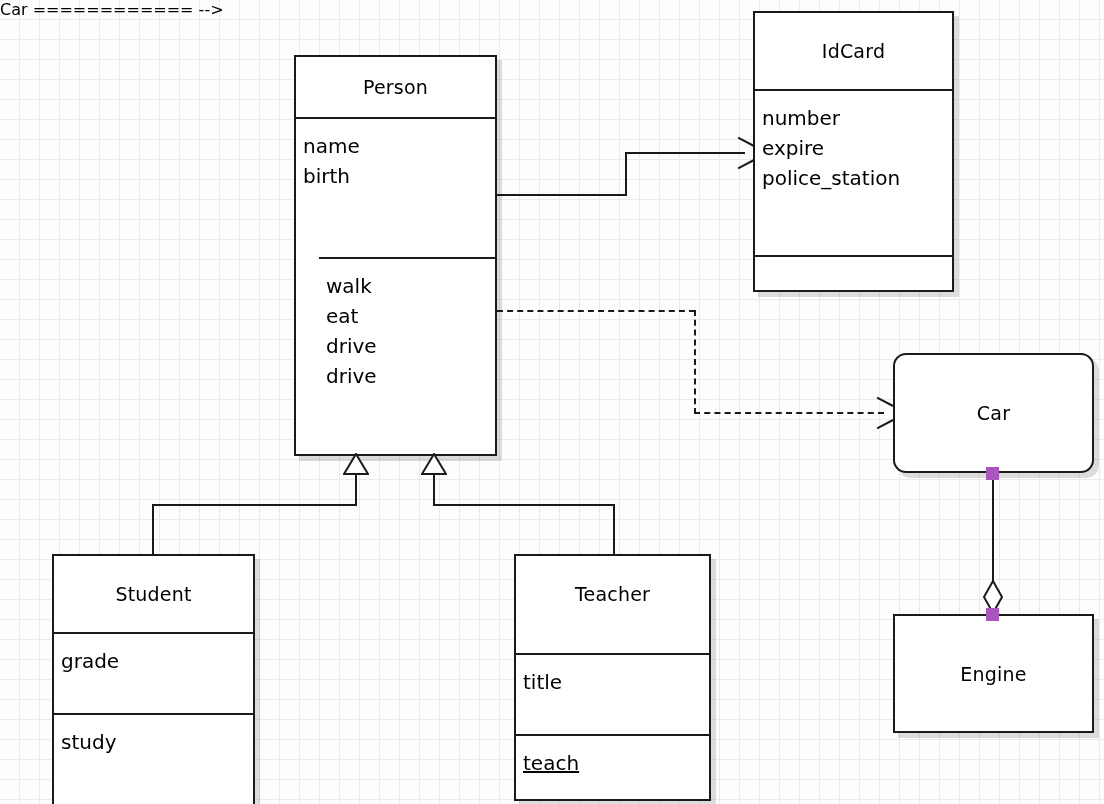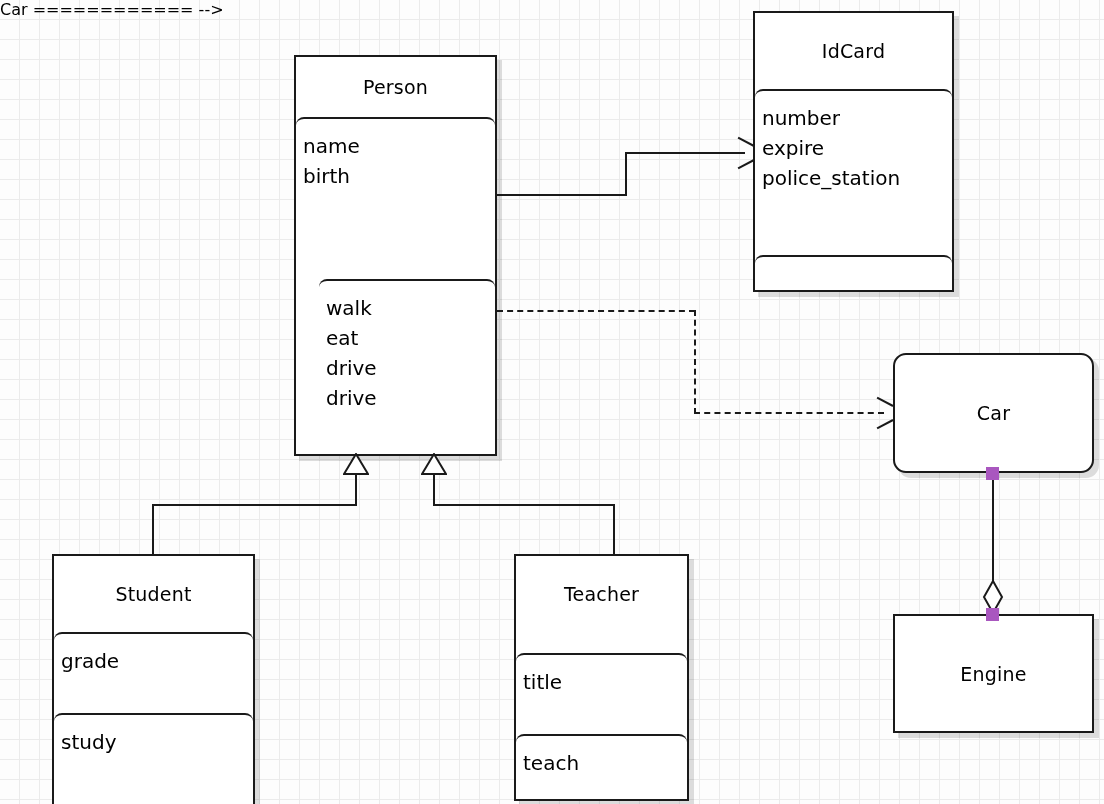--- a/index.html
+++ b/index.html
@@ -42,21 +42,20 @@
     letter-spacing: 0.2px;
   }
   .uml-compartment {
     box-sizing: border-box;
     border-top: 2px solid #1a1a1a;
     padding: 12px 7px 6px 7px;
     font-size: 20px;
     line-height: 30px;
     color: #000000;
     overflow: hidden;
-    border-radius: 8px;
   }
   .uml-compartment.empty { padding: 0; }
   .uml-compartment .member { white-space: nowrap; }
 
   
   .uml-class.title-only .uml-title {
     flex: 1 1 auto;
   }
 
   
@@ -129,21 +128,21 @@
   }
 </style>
 </head>
 <body>
 
 <div id="canvas">
 
   
   <div class="uml-class" style="left:294px; top:55px; width:203px; height:401px;">
     <div class="uml-title" style="height:60px;border-radius:16px;">Person</div>
-    <div class="uml-compartment" style="height:162px;">
+    <div class="uml-compartment" style="height:140px;">
       <div class="member">name</div>
       <div class="member">birth</div>
     </div>
     <div class="uml-compartment" style="flex:1 1 auto;margin-left:23px;">
       <div class="member">walk</div>
       <div class="member">eat</div>
       <div class="member">drive</div>
       <div class="member">drive</div>
     </div>
   </div>
@@ -164,26 +163,26 @@
     <div class="uml-title" style="height:76px;">Student</div>
     <div class="uml-compartment" style="height:81px;">
       <div class="member">grade</div>
     </div>
     <div class="uml-compartment" style="flex:1 1 auto;">
       <div class="member">study</div>
     </div>
   </div>
 
   
-  <div class="uml-class" style="left:514px; top:554px; width:175px; height:247px;">
+  <div class="uml-class" style="left:514px; top:554px; width:197px; height:247px;">
     <div class="uml-title" style="height:76px;">Teacher</div>
     <div class="uml-compartment" style="height:81px;margin-top:21px;">
       <div class="member">title</div>
     </div>
-    <div class="uml-compartment" style="flex:1 1 auto;">
+    <div class="uml-compartment" style="flex:1 1 auto;text-decoration:underline;">
       <div class="member">teach</div>
     </div>
   </div>
 
   
   <div class="uml-class title-only" style="left:893px; top:353px; width:201px; height:120px;border-radius:13px;">
     <div class="uml-title">Car</div>
   </div>
 
   

